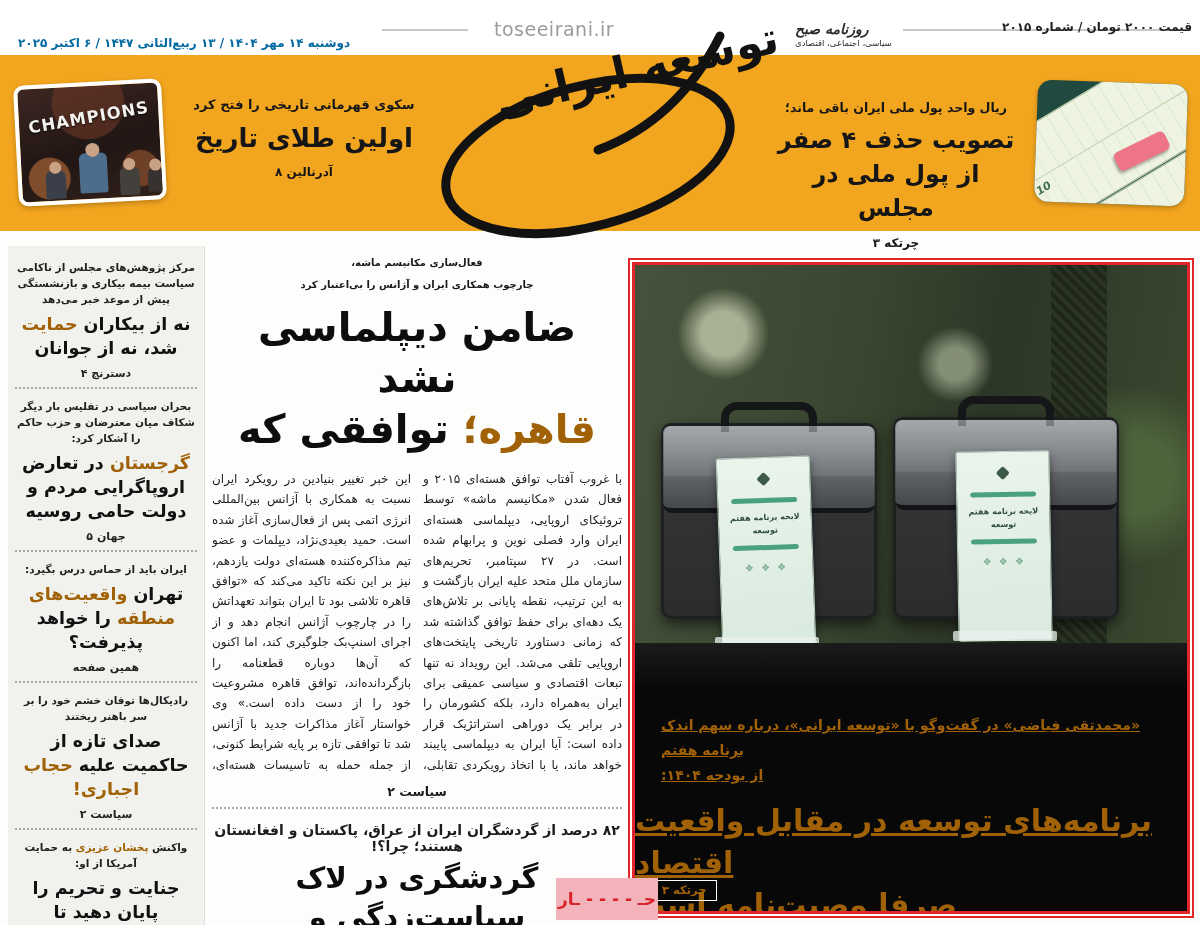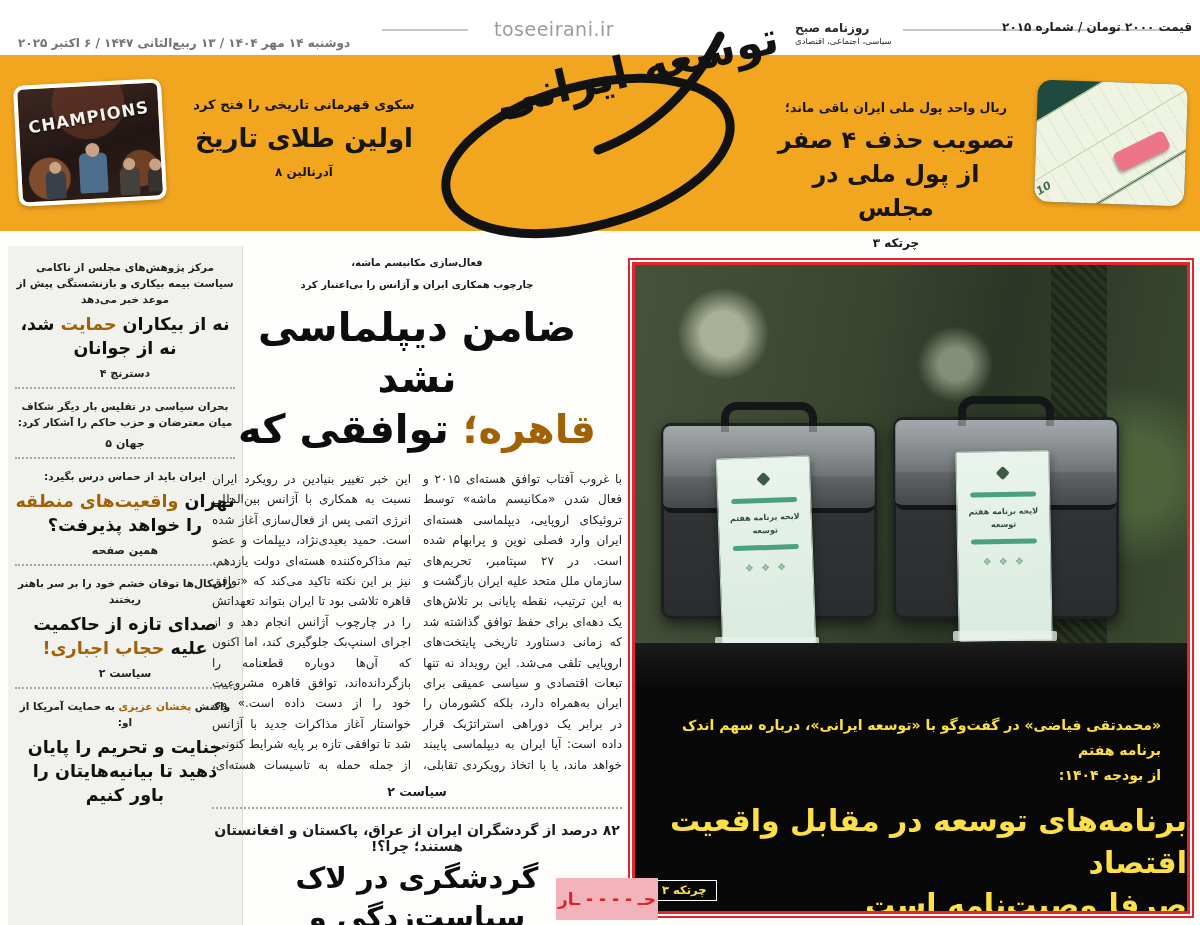--- a/index.html
+++ b/index.html
@@ -6,27 +6,27 @@
   html,body { background:#e8e8e8; }
   .page {
     position:relative; width:1200px; height:925px; margin:0 auto;
     background:#fdfdfc; overflow:hidden;
     font-family:"DejaVu Sans", sans-serif; color:#1b1b1b;
   }
   .red { color:#a16207; }
 
   
   .topbar { position:absolute; inset:0 0 auto 0; height:55px; background:#fff; z-index:3; }
-  .date-line { position:absolute; left:18px; top:36px; font-size:12px; font-weight:bold; direction:rtl; color:#737373; }
+  .date-line { position:absolute; left:18px; top:36px; font-size:12px; font-weight:bold; direction:rtl; color:#0369a1; }
   .rule { position:absolute; top:29px; height:2px; background:#c7c7c7; }
   .rule-left { left:382px; width:86px; }
   .rule-right { left:903px; width:288px; }
   .site-url { position:absolute; left:494px; top:18px; font-size:19px; color:#9b9b9b; letter-spacing:.5px; }
   .paper-meta { position:absolute; left:795px; top:21px; width:100px; direction:rtl; text-align:left; color:#2a2a2a; }
-  .paper-meta .ptype { font-size:12px; font-weight:bold; }
+  .paper-meta .ptype { font-size:14px; font-weight:bold;font-style:italic; }
   .paper-meta .pdesc { font-size:8.5px; margin-top:1px; }
   .price-line { position:absolute; right:8px; top:20px; font-size:12px; font-weight:bold; direction:rtl; color:#222; }
 
   
   .yellow-band { position:absolute; left:0; top:55px; width:1200px; height:176px; background:#f2a51f; }
   .masthead { position:absolute; left:428px; top:0; width:352px; height:252px; z-index:4; }
 
   .champions-card {
     position:absolute; left:16px; top:82px; width:148px; height:121px; z-index:5;
     transform:rotate(-3deg); border:4px solid #fff; border-radius:10px;
@@ -61,21 +61,21 @@
     transform:rotate(2deg); border-radius:14px; overflow:hidden; background:#20493f; box-shadow:0 2px 5px rgba(0,0,0,.25); }
   .note { position:absolute; width:190px; height:52px; background:
       repeating-linear-gradient(90deg, #eef3e2 0 14px, #dde8cc 14px 15px);
     border:1px solid #c9d8b4; transform:rotate(-33deg); }
   .note b { position:absolute; left:8px; top:4px; color:#3f6b4f; font-size:11px; font-style:italic; }
   .n1 { left:-30px; top:4px; } .n2 { left:-12px; top:52px; } .n3 { left:14px; top:98px; }
   .eraser { position:absolute; left:78px; top:58px; width:56px; height:20px; background:#ee7487;
     border-radius:5px; transform:rotate(-28deg); box-shadow:-2px 2px 3px rgba(0,0,0,.3); }
 
   
-  .sidebar { position:absolute; left:8px; top:246px; width:235px; height:679px; background:#f1f1ee;
+  .sidebar { position:absolute; left:8px; top:246px; width:197px; height:679px; background:#f1f1ee;
     border-right:1px solid #dddddb; direction:rtl; text-align:center; padding:4px 7px; }
   .sb-item { padding:9px 0 7px; }
   .sb-item + .sb-item { border-top:2px dotted #a6a6a6; }
   .sb-kicker { font-size:10.5px; font-weight:bold; line-height:16px; color:#1f1f1f; }
   .sb-headline { font-size:17.5px; font-weight:900; line-height:24px; margin:5px 0 4px; color:#111; }
   .sb-section { font-size:11px; font-weight:bold; color:#222;margin-top:7px; }
 
   
   .main-article { position:absolute; left:212px; top:252px; width:410px; direction:rtl; text-align:center; }
   .ma-kicker { font-size:10px; font-weight:bold; line-height:22px; color:#1a1a1a; }
@@ -120,21 +120,21 @@
   .bk-label { font-size:8px; font-weight:bold; color:#2f4c3c; line-height:13px; padding:0 6px; }
   .bk-orn { margin-top:12px; color:#7fae93; font-size:10px; letter-spacing:2px; }
   .bk-left { left:84px; top:192px; transform:rotate(-2deg); }
   .bk-right { left:322px; top:186px; transform:rotate(-1deg); }
   .bk-stand { position:absolute; width:104px; height:10px; background:rgba(235,240,238,.75); border-radius:2px; }
   .st-left { left:80px; top:372px; } .st-right { left:318px; top:366px; }
   .pedestal { position:absolute; left:0; right:0; top:378px; height:50px;
     background:linear-gradient(180deg, #1b1b1b, #0d0d0d 70%, #070707); }
 
   .caption-black { position:absolute; left:0; right:0; top:422px; bottom:0; background:#080808;
-    direction:rtl; text-align:right; color:#fde047; }
+    direction:rtl; text-align:left; color:#a16207;text-decoration:underline; }
   .cb-kicker { font-size:14px; font-weight:bold; line-height:25px; padding:26px 26px 0; }
   .cb-headline { font-size:30px; font-weight:900; line-height:42px; margin-top:12px; }
   .cb-badge { position:absolute; left:16px; bottom:10px; border:1px solid #fff; padding:2px 10px 3px;
     font-size:11.5px; font-weight:bold; }
 
   .watermark { position:absolute; left:556px; top:878px; width:102px; height:42px; z-index:30;
     background:#f3b3ba; display:flex; align-items:center; justify-content:center;
     color:#d9232a; font-weight:900; font-size:17px; direction:rtl; white-space:nowrap; overflow:hidden; }
 </style>
 </head>
@@ -203,20 +203,21 @@
   </div>
 
   <aside class="sidebar" id="sidebar">
       <article class="sb-item">
         <div class="sb-kicker">مرکز پژوهش‌های مجلس از ناکامی سیاست بیمه بیکاری و بازنشستگی پیش از موعد خبر می‌دهد<span class="red"></span></div>
         <div class="sb-headline">نه از بیکاران <span class="red">حمایت</span> شد، نه از جوانان</div>
         <div class="sb-section">دسترنج ۴</div>
       </article>
       <article class="sb-item">
         <div class="sb-kicker">بحران سیاسی در تفلیس بار دیگر شکاف میان معترضان و حزب حاکم را آشکار کرد:<span class="red"></span></div>
+        <div class="sb-headline"><span class="red">گرجستان</span> در تعارض اروپاگرایی مردم و دولت حامی روسیه</div>
         <div class="sb-section">جهان ۵</div>
       </article>
       <article class="sb-item">
         <div class="sb-kicker">ایران باید از حماس درس بگیرد:<span class="red"></span></div>
         <div class="sb-headline">تهران <span class="red">واقعیت‌های منطقه</span> را خواهد پذیرفت؟</div>
         <div class="sb-section">همین صفحه</div>
       </article>
       <article class="sb-item">
         <div class="sb-kicker">رادیکال‌ها توفان خشم خود را بر سر باهنر ریختند<span class="red"></span></div>
         <div class="sb-headline">صدای تازه از حاکمیت علیه <span class="red">حجاب اجباری!</span></div>

